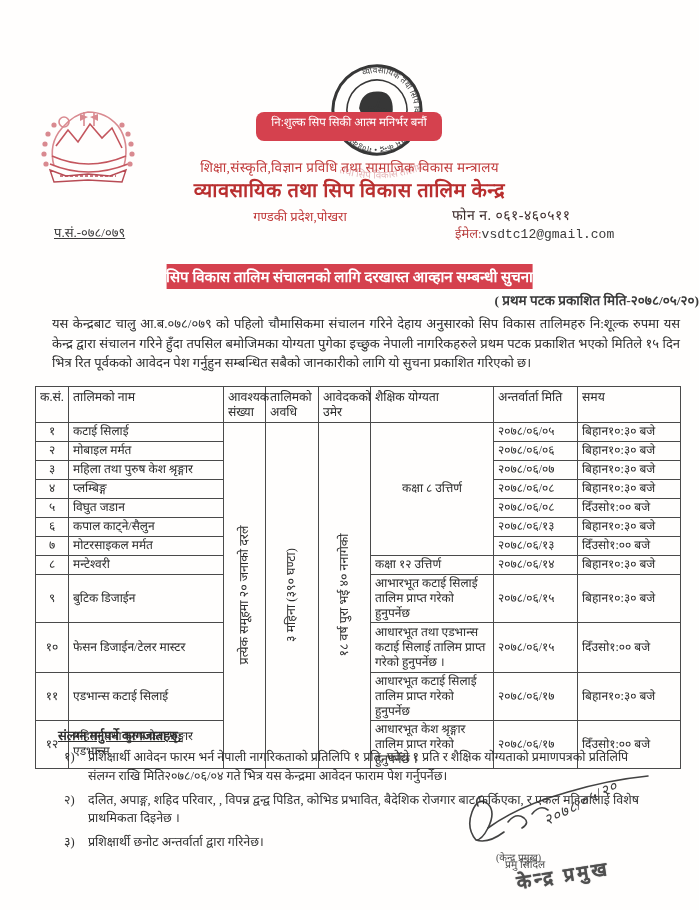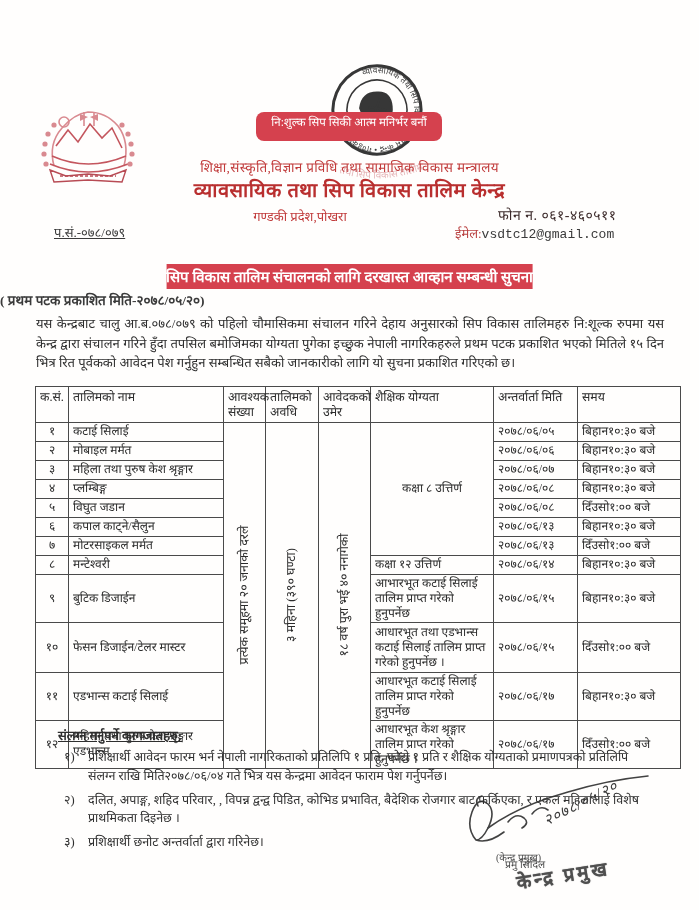--- a/index.html
+++ b/index.html
@@ -16,34 +16,34 @@
     position:absolute; left:256px; top:112px; width:186px; height:29px; z-index:4;
     background:#d5414e; color:#fff; font-size:11.5px; line-height:20px;
     text-align:center; white-space:nowrap; overflow:hidden;border-radius:8px;
   }
   .ministry{position:absolute; top:158px; left:0; width:100%; text-align:center;
     color:#c13b3b; font-size:13.5px; letter-spacing:.3px;}
   .org-name{position:absolute; top:176px; left:0; width:100%; text-align:center;
     color:#b92f2f; font-size:20px; font-weight:bold; letter-spacing:.5px;}
   .location{position:absolute; top:207px; left:230px; width:140px; text-align:center;
     color:#c13b3b; font-size:13px;}
-  .phone{position:absolute; top:205px; left:452px; color:#3d2b2b; font-size:14px; letter-spacing:.5px;margin-left:46px;}
+  .phone{position:absolute; top:205px; left:452px; color:#3d2b2b; font-size:14px; letter-spacing:.5px;}
   .email{position:absolute; top:224px; left:455px; font-size:13px;}
   .email .lbl{color:#b94040;}
   .email .val{color:#3a3a3a;font-family:Liberation Mono, monospace;}
   .refno{position:absolute; top:223px; left:54px; color:#3a3a3a; font-size:13px;text-decoration:underline;}
   
   .title-banner{
     position:absolute; top:264px; left:50%; transform:translateX(-50%);
     background:#d5414e; color:#fff; font-size:15px; font-weight:bold;
     padding:2px 0 3px; white-space:nowrap;
   }
-  .subtitle{position:absolute; top:291px; left:0; width:100%; text-align:left;
+  .subtitle{position:absolute; top:291px; left:0; width:100%; text-align:right;
     font-size:13.5px; font-weight:bold; color:#3a3a3a;}
-  .body-par{position:absolute; top:314px; left:36px; width:628px;
+  .body-par{position:absolute; top:314px; left:52px; width:628px;
     font-size:13px; line-height:1.5; text-align:justify; color:#2e2e2e;}
   
   table.sched{position:absolute; top:386px; left:35px; width:645px;
     border-collapse:collapse; table-layout:fixed; font-size:12px; color:#2b2b2b;padding-left:28px;}
   table.sched td,table.sched th{border:1px solid #4a4a4a; padding:1px 4px;
     vertical-align:middle; line-height:1.25; box-sizing:border-box; font-weight:normal;}
   table.sched th{vertical-align:top; text-align:left; padding-top:3px; font-size:12.3px;}
   tr.hdr{height:32px;} tr.sm{height:19px;} tr.r9{height:30px;}
   tr.r10{height:50px;} tr.r11{height:30px;} tr.r12{height:38px;}
   td.c{text-align:center;}

